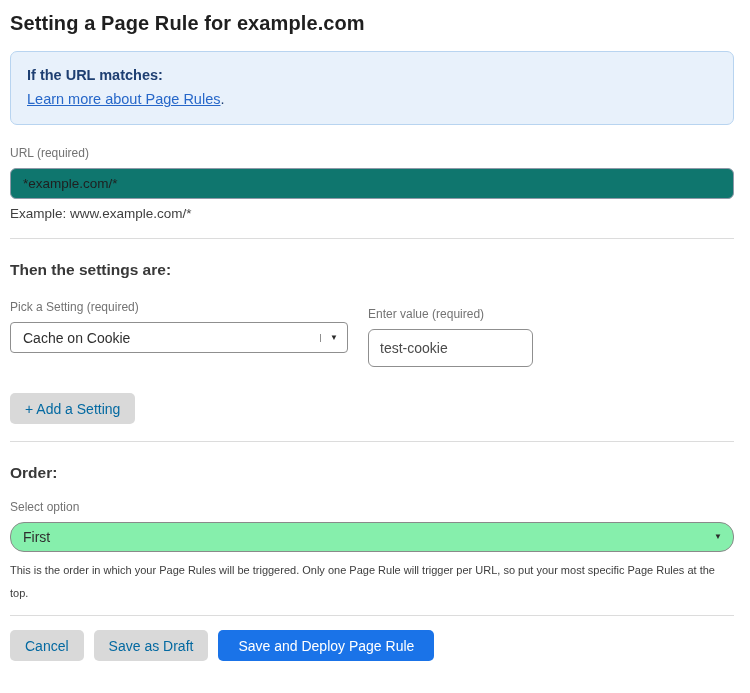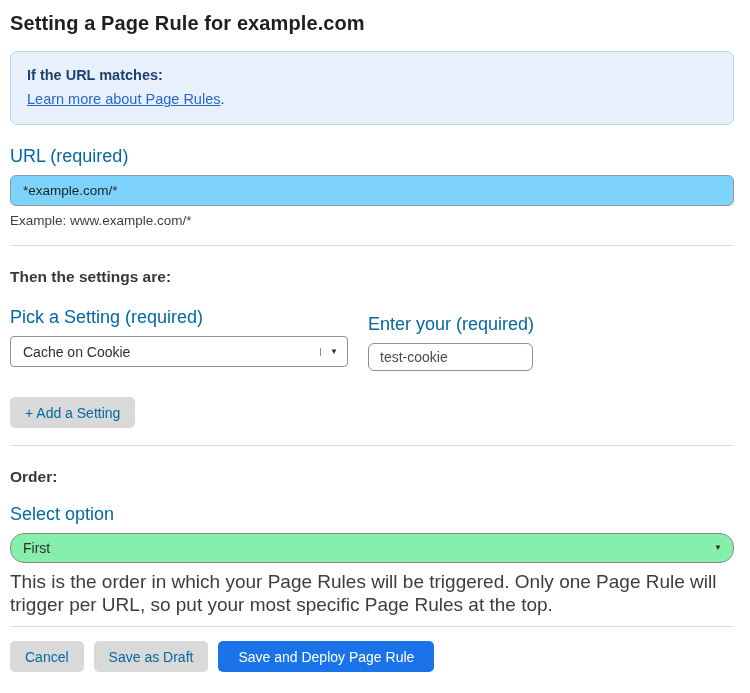--- a/index.html
+++ b/index.html
@@ -35,31 +35,31 @@
   .info-heading { font-weight: bold; }
   .info-body { margin-top: 1px; max-width: 692px; }
   .info-link-line { margin-top: 1px; }
   .info-link {
     color: #2667c9;
     text-decoration: underline;
     cursor: pointer;
   }
 
   .field-label {
-    font-size: 18px;
-    color: #0369a1;
+    font-size: 12px;
+    color: #737373;
   }
 
   .url-label { margin-top: 21px; }
   .url-input {
     display: block;
     margin-top: 8px;
     width: 724px;
     height: 31px;
-    background: #7dd3fc;
+    background: #0f766e;
     border: 1px solid #8f99a8;
     border-radius: 6px;
     padding: 0 12px;
     font-family: "Liberation Sans", "DejaVu Sans", sans-serif;
     font-size: 13.5px;
     color: #1f1f1f;
     outline: none;
   }
   .url-example {
     margin-top: 7px;
@@ -125,21 +125,21 @@
   .arrow-glyph {
     font-size: 8px;
     color: #2b2b2b;
     line-height: 1;
   }
 
   .value-input {
     display: block;
     margin-top: 8px;
     width: 165px;
-    height: 28px;
+    height: 38px;
     background: #ffffff;
     border: 1px solid #8f8f8f;
     border-radius: 6px;
     padding: 0 11px;
     font-family: "Liberation Sans", "DejaVu Sans", sans-serif;
     font-size: 14px;
     color: #4a4a4a;
     outline: none;
   }
 
@@ -177,21 +177,21 @@
     display: flex;
     align-items: center;
     justify-content: space-between;
     padding: 0 11px 0 12px;
     font-size: 14px;
     color: #2f2f2f;
     cursor: pointer;
   }
   .order-help {
     margin-top: 7px;
-    font-size: 19px;
+    font-size: 11px;
     line-height: 23px;
     color: #3d3d3d;
     max-width: 712px;
   }
 
   .footer-buttons {
     margin-top: 14px;
     display: flex;
     align-items: center;
   }
@@ -221,21 +221,21 @@
     <div class="settings-col-1">
       <div class="field-label">Pick a Setting (required)</div>
       <div class="setting-select">
         <div class="setting-select-value">Cache on Cookie</div>
         <div class="setting-select-arrow-btn">
           <span class="arrow-glyph">▼</span>
         </div>
       </div>
     </div>
     <div class="settings-col-2">
-      <div class="field-label">Enter your (required)</div>
+      <div class="field-label">Enter value (required)</div>
       <input class="value-input" type="text" value="test-cookie" style="">
     </div>
   </div>
 
   <button class="btn btn-gray add-setting-btn">+ Add a Setting</button>
 
   <hr class="divider divider-2">
 
   <div class="section-heading order-heading">Order:</div>
 

